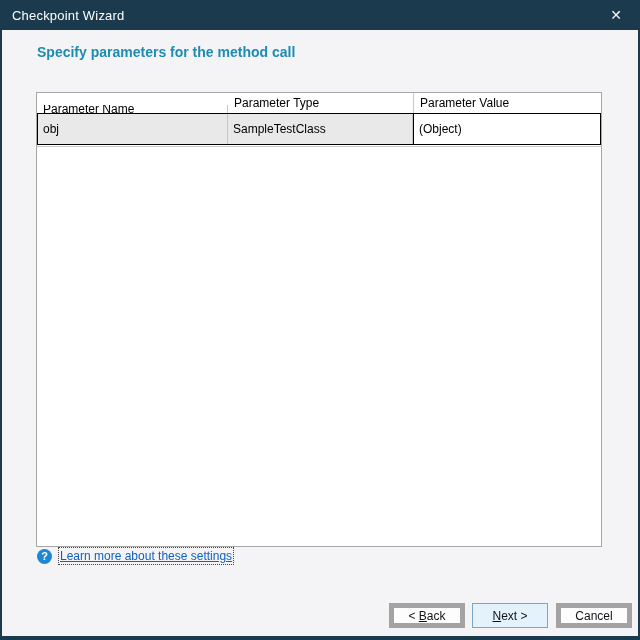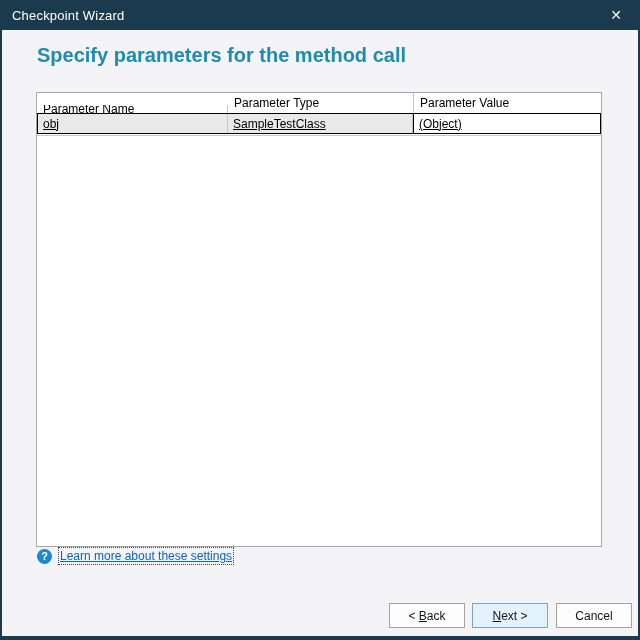--- a/index.html
+++ b/index.html
@@ -19,36 +19,36 @@
     position:absolute; right:4px; top:0; width:40px; height:30px;
     display:flex; align-items:center; justify-content:center;
     color:#f2f5f7; font-size:14px; cursor:default;
   }
   .content {
     position:absolute; top:30px; left:2px; width:636px; height:606px;
     background:#f4f4f6;
   }
   .heading {
     position:absolute; left:35px; top:14px;
-    color:#1e8bb0; font-size:20px; font-weight:bold;
+    color:#1e8bb0; font-size:14px; font-weight:bold;
   }
   .grid {
     position:absolute; left:34px; top:62px; width:566px; height:455px;
     background:#ffffff; border:1px solid #a7a7a7; font-size:12px; color:#000;
   }
   .grid-header { display:flex; height:20px; background:#ffffff; }
   .grid-header .hcell {
     border-right:1px solid #c8c8c8; display:flex; align-items:center;
     padding-left:6px; overflow:hidden; white-space:nowrap;
   }
   .hcell.c1 { width:191px;margin-top:12px; }
   .hcell.c2 { width:186px; }
   .hcell.c3 { flex:1; border-right:none; }
   .grid-row-selected {
-    display:flex; height:21px; border:1px solid #000000; background:#e9e9e9;text-decoration:underline;
+    display:flex; height:32px; border:1px solid #000000; background:#e9e9e9;
   }
   .grid-row-selected .cell {
     display:flex; align-items:center; padding-left:5px;
     overflow:hidden; white-space:nowrap;
   }
   .cell.c1 { width:190px; border-right:1px solid #c6c6c6; }
   .cell.c2 { width:185px; border-right:1px solid #c6c6c6; }
   .cell.c3 {
     flex:1; background:#ffffff; border:1px solid #000000;
     margin:-1px -1px -1px 0;
@@ -63,21 +63,21 @@
     color:#ffffff; font-size:11px; font-weight:bold;
     display:flex; align-items:center; justify-content:center;
     margin-right:8px;
   }
   .help-link {
     color:#1060c0; font-size:12px; text-decoration:underline;
     outline:1px dotted #444; outline-offset:1px; cursor:pointer;
   }
   .footer-btn {
     position:absolute; top:573px; width:76px; height:25px;
-    background:#fdfdfd; border:1px solid #a3a3a3;
+    background:#fdfdfd; border:5px solid #a3a3a3;
     font-size:12px; color:#101418; font-family:inherit;
     display:flex; align-items:center; justify-content:center;
     cursor:default;
   }
   #back-btn   { left:387px; }
   #next-btn   { left:470px; background:#e4f2fb; border:1px solid #7ba7c0; }
   #cancel-btn { left:554px; }
   .accesskey { text-decoration:underline; }
   .btn-label { white-space:pre; }
 </style>

